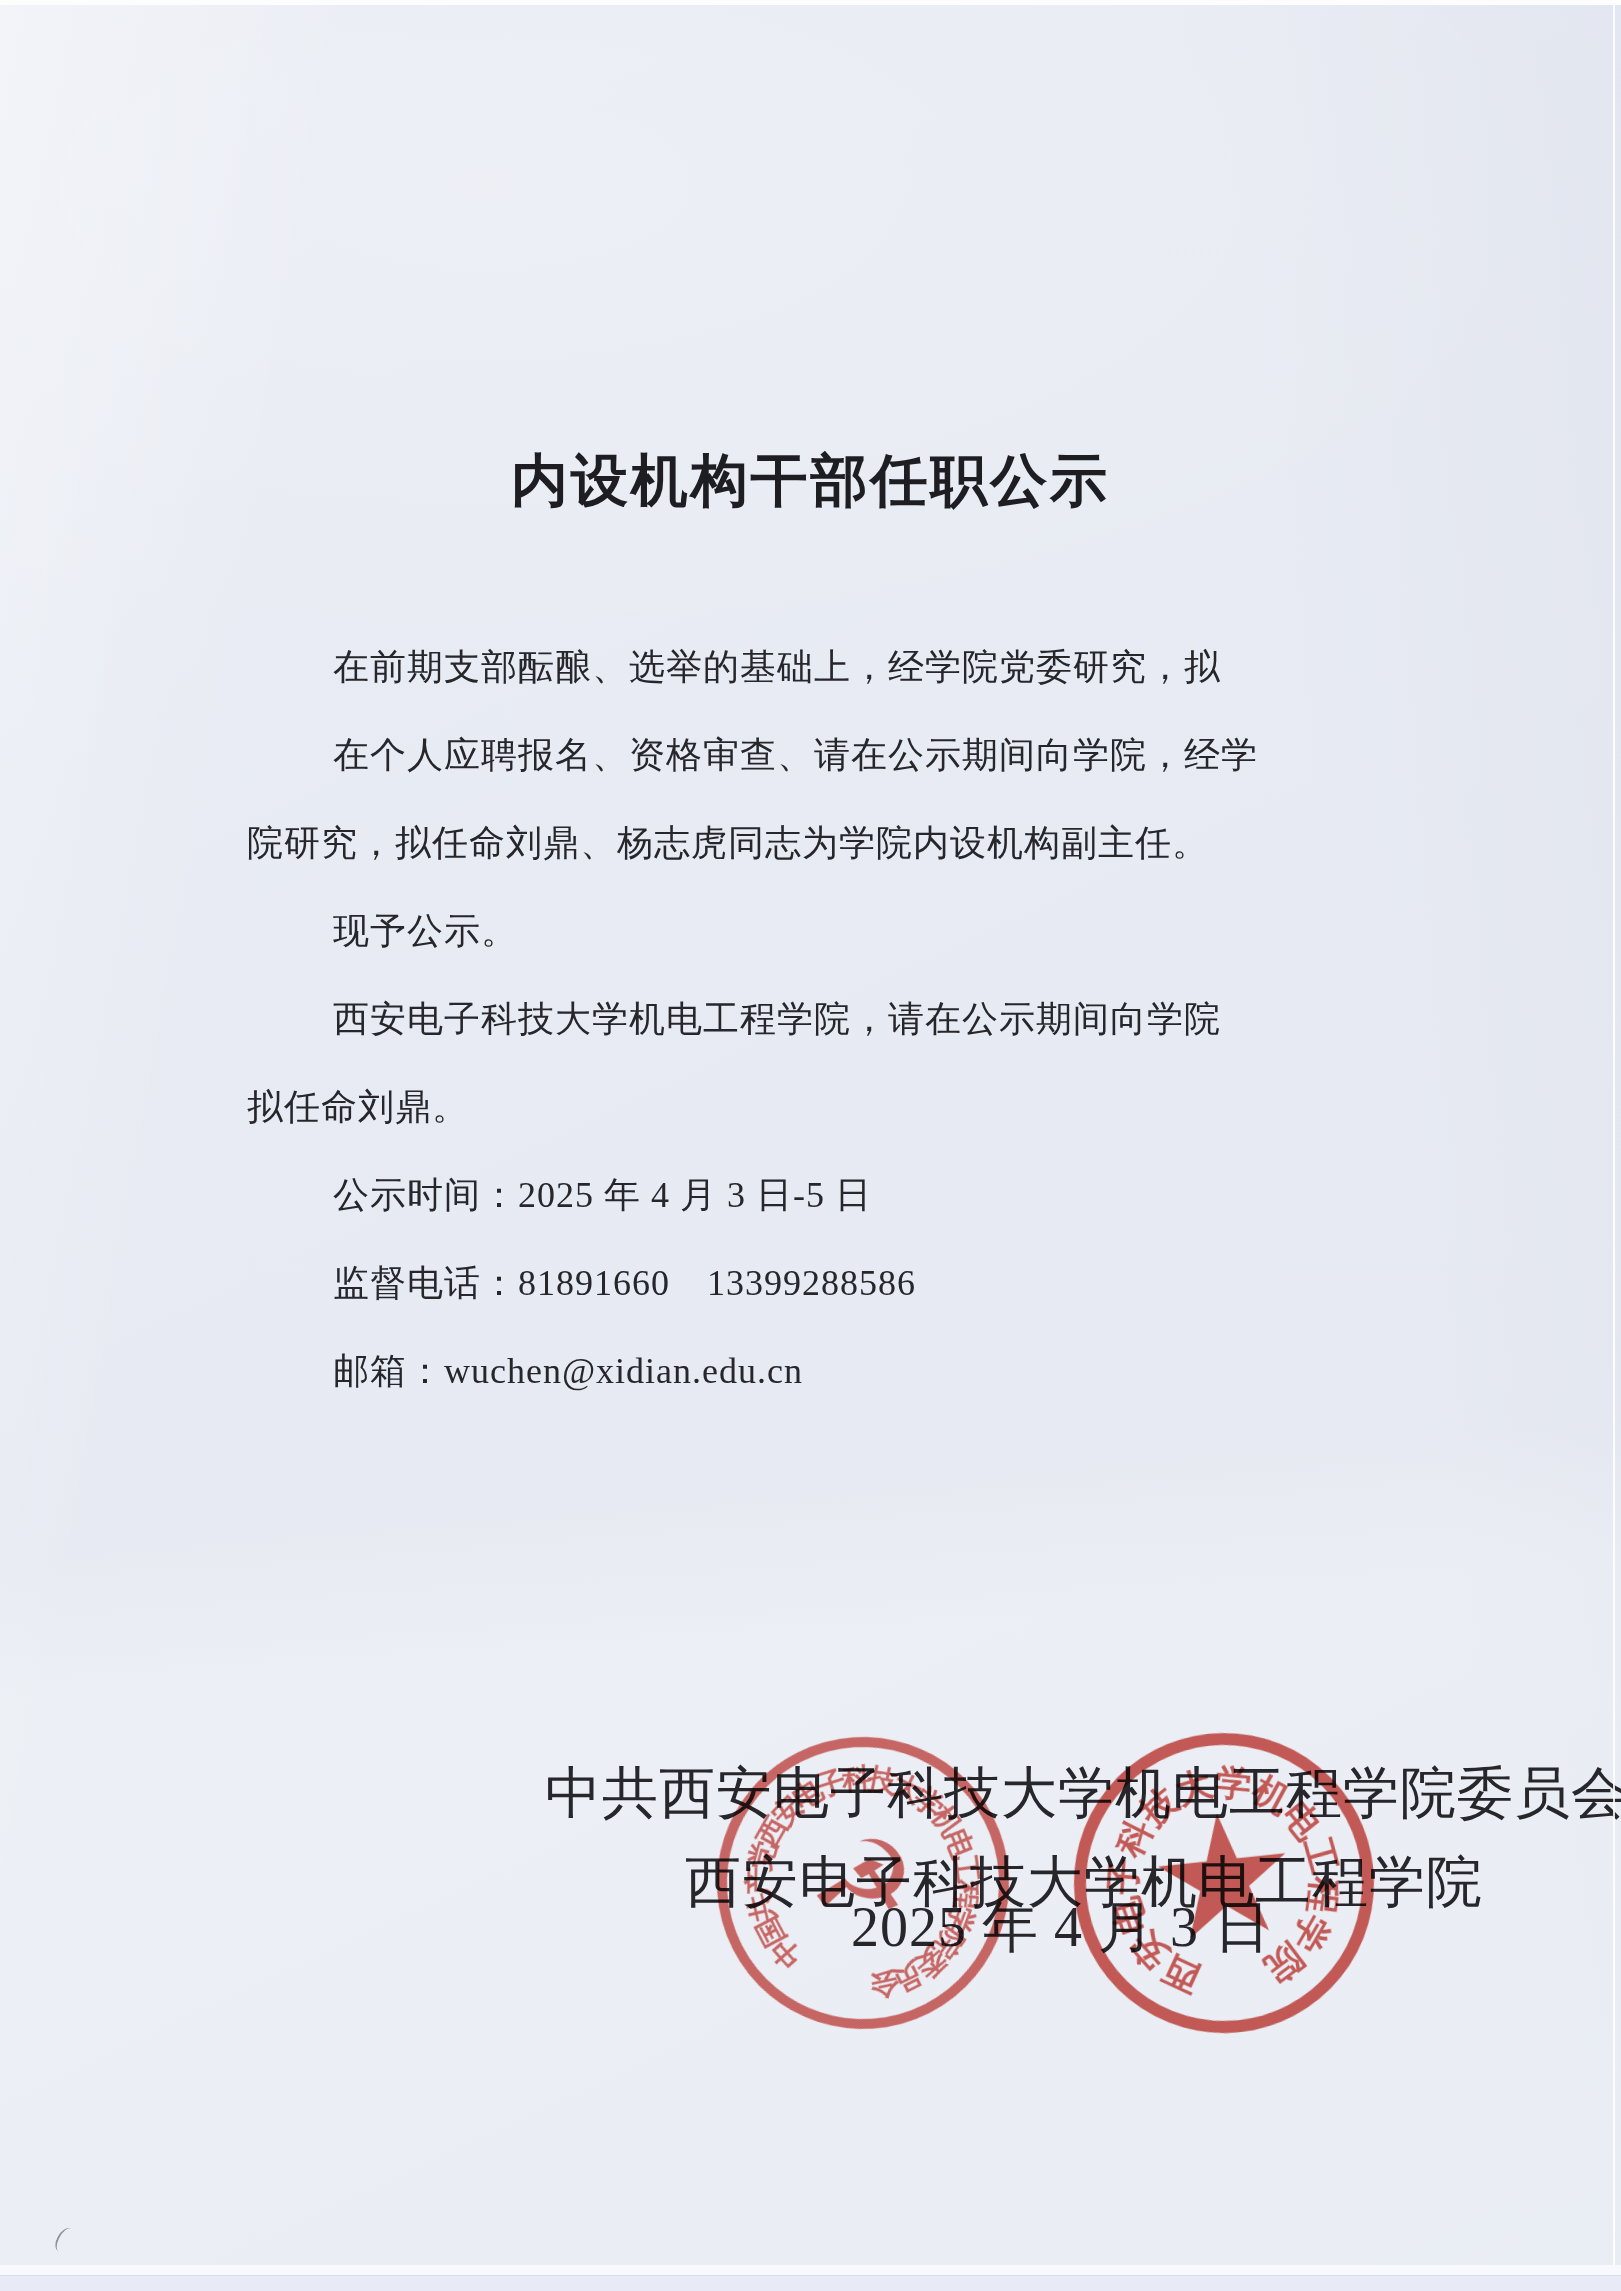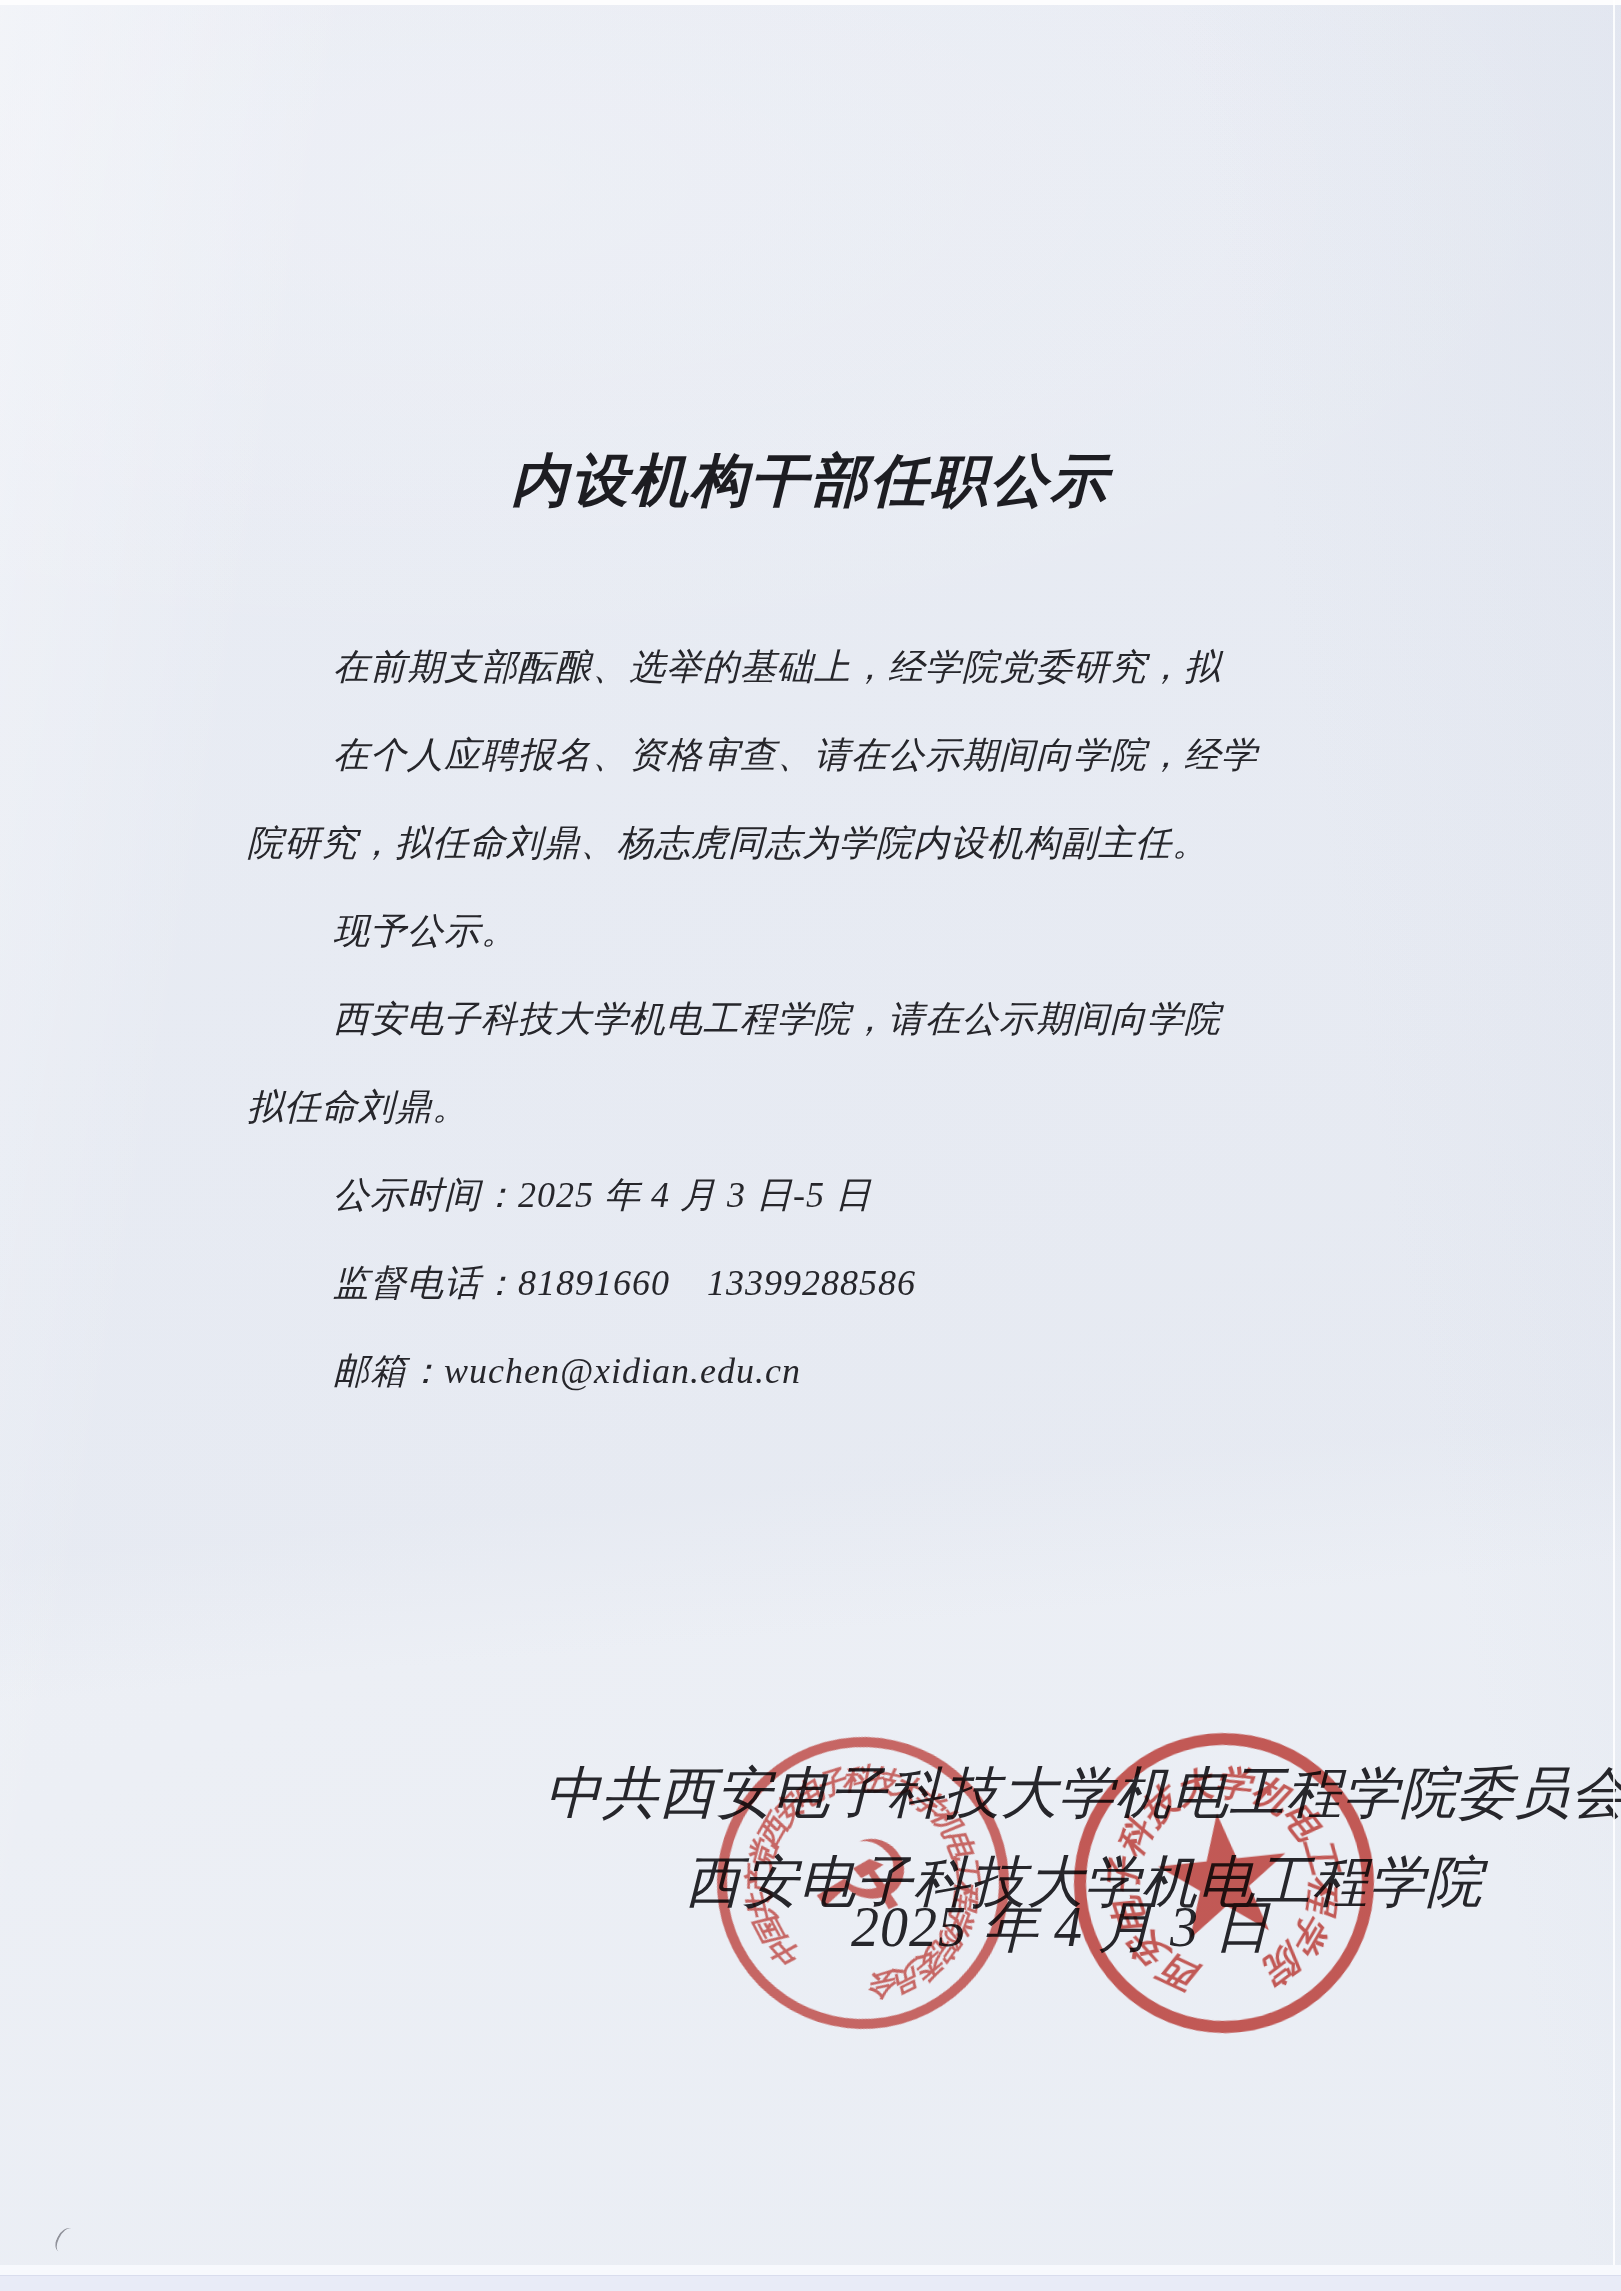--- a/index.html
+++ b/index.html
@@ -4,21 +4,20 @@
 <style>
   html,body{margin:0;padding:0;background:#dfe3ea;}
   .page{
     position:relative;
     width:1621px;height:2292px;
     margin:0 auto;
     overflow:hidden;
     background:linear-gradient(155deg,#f0f2f8 0%,#edf0f6 35%,#ecefF5 60%,#e9edf4 100%);
     font-family:"Liberation Serif","DejaVu Serif",serif;
     color:#26262b;
-    font-style:italic;
   }
   
   .page::before{
     content:"";position:absolute;inset:0;pointer-events:none;
     background:
       linear-gradient(100deg,rgba(255,255,255,.35) 0%,rgba(255,255,255,0) 18%),
       linear-gradient(260deg,rgba(210,216,230,.25) 0%,rgba(210,216,230,0) 22%),
       linear-gradient(175deg,rgba(205,212,228,.18) 64%,rgba(205,212,228,0) 70%),
       radial-gradient(1176px 490px at 30% 8%,rgba(255,255,255,.30),rgba(255,255,255,0));
   }

